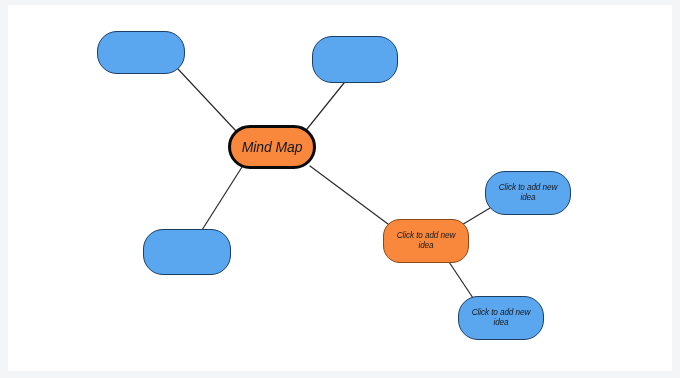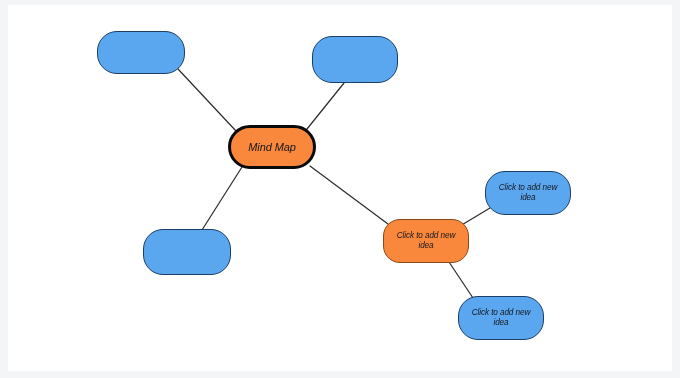--- a/index.html
+++ b/index.html
@@ -52,21 +52,21 @@
   }
   .node-label {
     display: block;
     padding: 0 6px;
     white-space: pre-line;
   }
   .node.central {
     background: #f9873c;
     border: 3px solid #0a0a0a;
     border-radius: 22px;
-    font-size: 11px;
+    font-size: 14px;
     z-index: 4;
   }
   .node.branch-orange {
     background: #f9873c;
     border: 1.3px solid #8a4a18;
     border-radius: 17px;
     font-size: 8.2px;
     z-index: 3;
   }
   .node.branch-blue {

